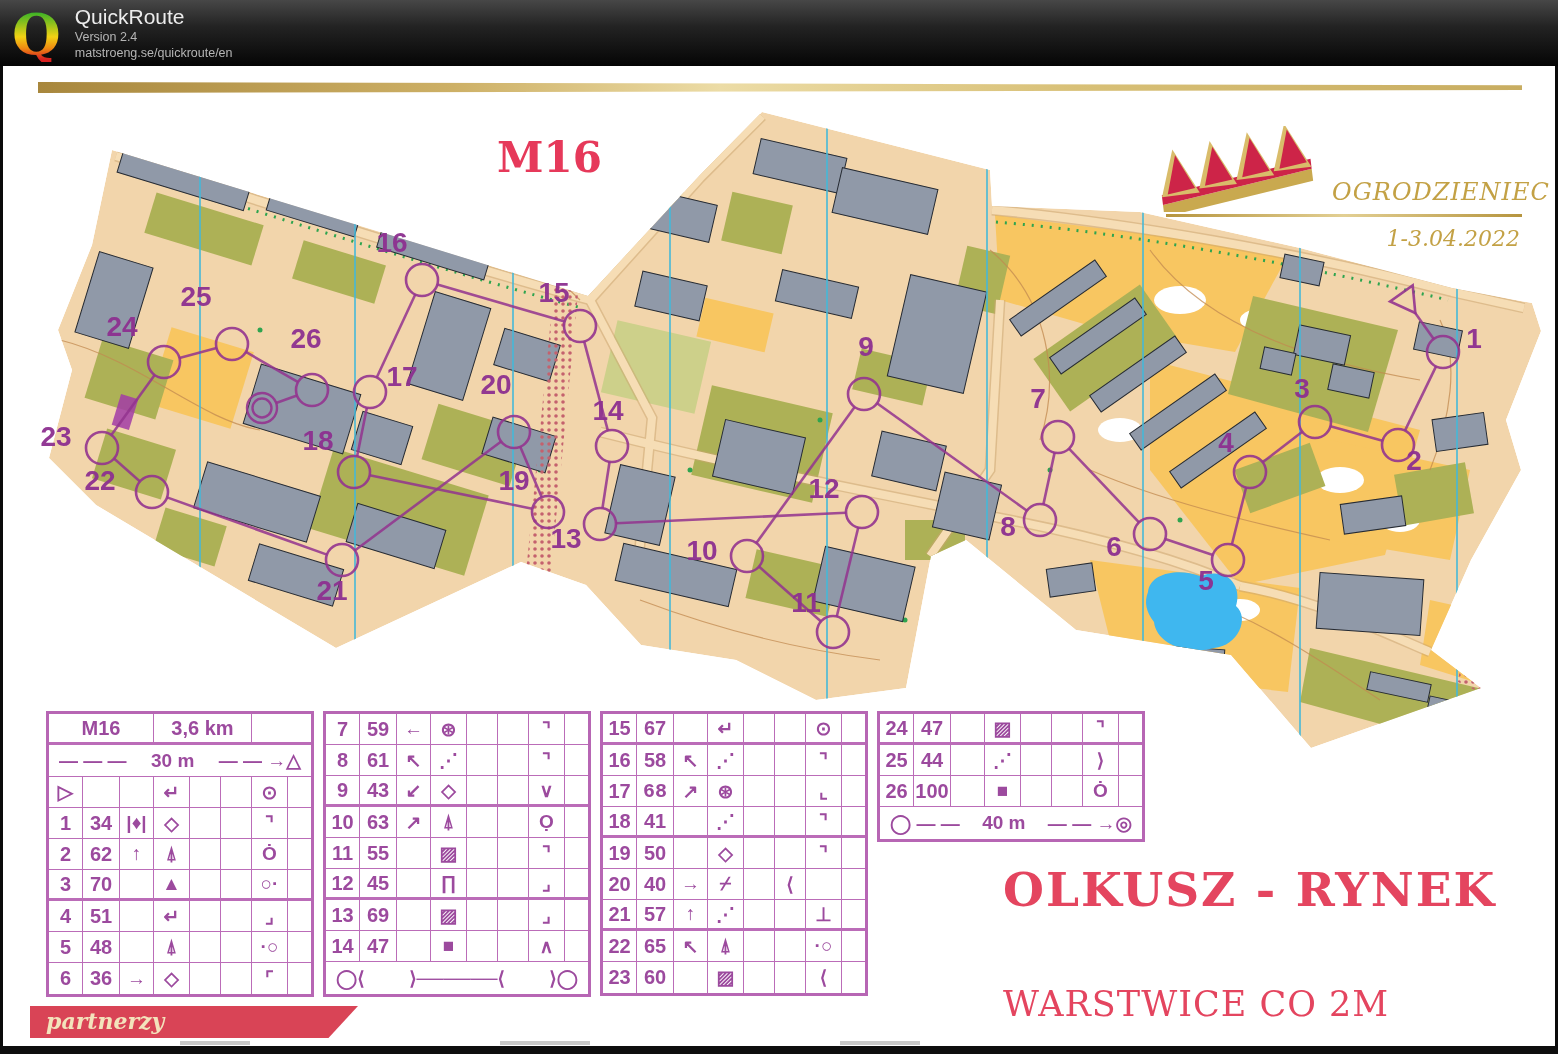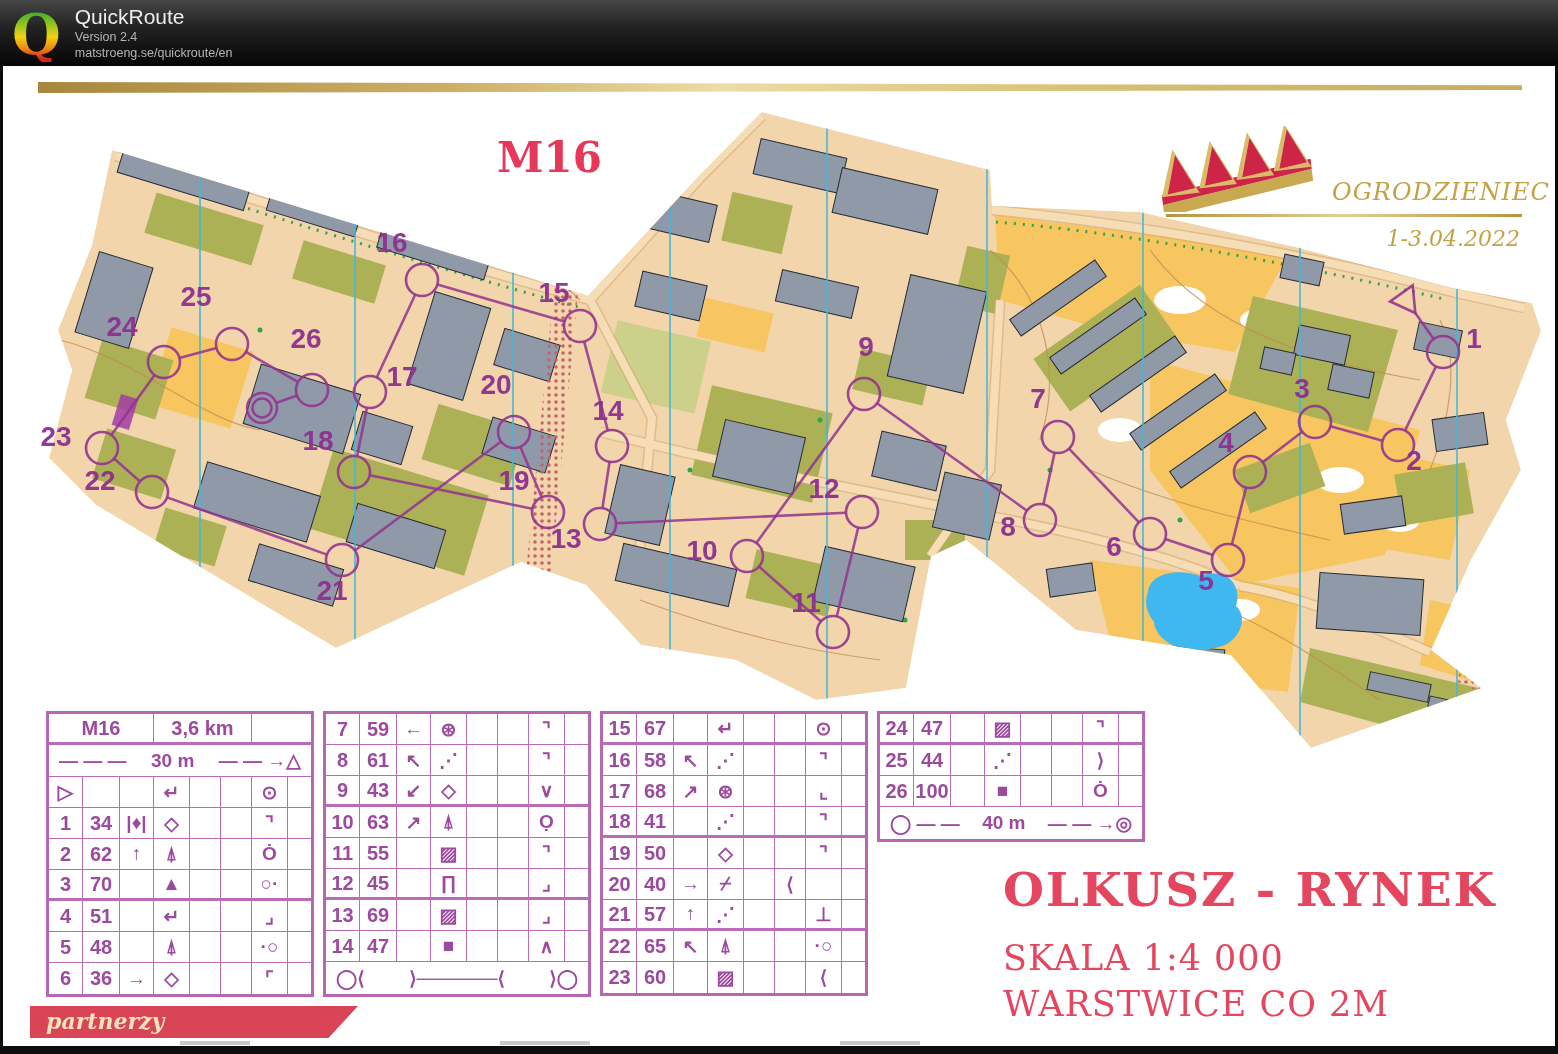--- a/index.html
+++ b/index.html
@@ -336,21 +336,20 @@
           <polygon points="128,50 144,4 166,50" fill="#d9bc6a"></polygon>
           <polygon points="134,48 146,10 162,45" fill="#cd2448"></polygon>
         </g>
       </svg>
       <div id="ceyoc-loc">OGRODZIENIEC</div>
       <div id="ceyoc-line"></div>
       <div id="ceyoc-dates">1-3.04.2022</div>
     </div>
 
     <div id="event-title">OLKUSZ - RYNEK</div>
-    <div id="map-scale">SKALA 1:4 000</div>
     <div id="map-contours">WARSTWICE CO 2M</div>
     <div id="partners">partnerzy</div>
 
     <div id="tables">
         <div class="ctable" style="left: 46px; top: 711px;">
           <div class="trow">
             <div class="tcell thick" style="width: 105px;">M16</div>
             <div class="tcell thick" style="width: 98px;">3,6 km</div>
             <div class="tcell thick" style="width: 59px;"></div>
           </div>
@@ -533,21 +532,21 @@
             <div class="tcell " style="width: 37px;">58</div>
             <div class="tcell sym " style="width: 34px;">↖</div>
             <div class="tcell sym " style="width: 36px;">⋰</div>
             <div class="tcell sym " style="width: 31px;"></div>
             <div class="tcell sym " style="width: 31px;"></div>
             <div class="tcell sym " style="width: 36px;">⌝</div>
             <div class="tcell sym " style="width: 23px;"></div>
           </div>
           <div class="trow">
             <div class="tcell " style="width: 34px;">17</div>
-            <div class="tcell " style="width: 37px;">68</div>
+            <div class="tcell " style="width: 37px; font-family: Liberation Mono, monospace;">68</div>
             <div class="tcell sym " style="width: 34px;">↗</div>
             <div class="tcell sym " style="width: 36px;">⊛</div>
             <div class="tcell sym " style="width: 31px;"></div>
             <div class="tcell sym " style="width: 31px;"></div>
             <div class="tcell sym " style="width: 36px;">⌞</div>
             <div class="tcell sym " style="width: 23px;"></div>
           </div>
           <div class="trow">
             <div class="tcell thick" style="width: 34px;">18</div>
             <div class="tcell thick" style="width: 37px;">41</div>

